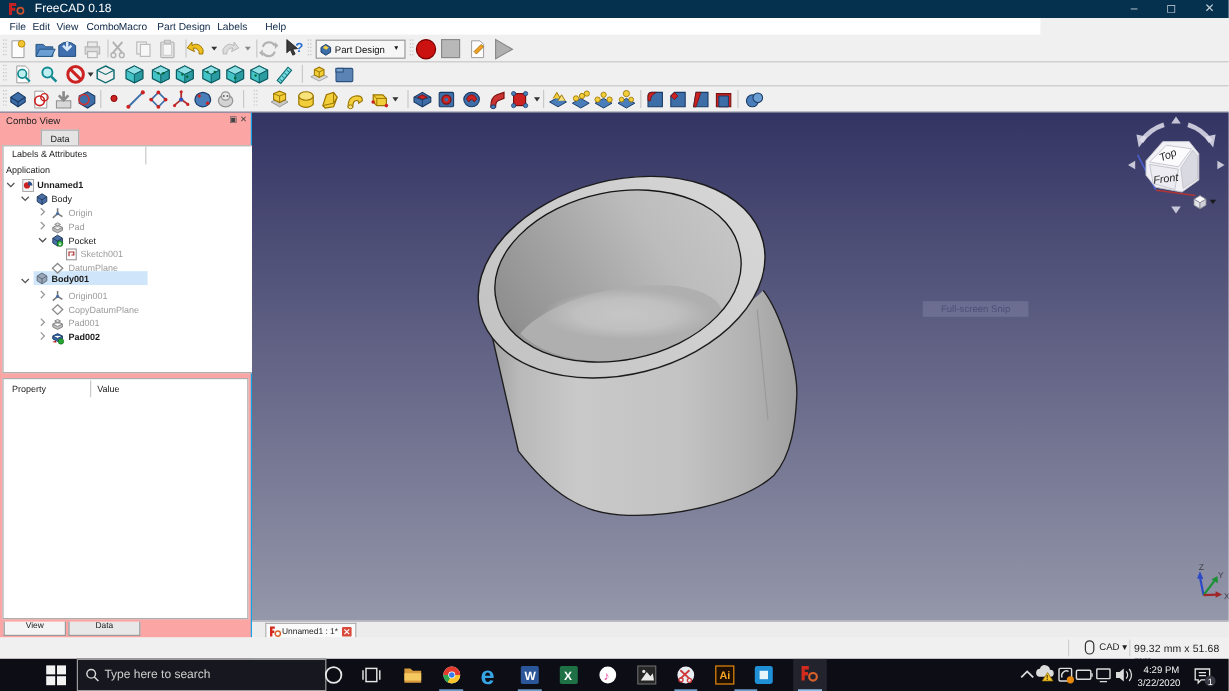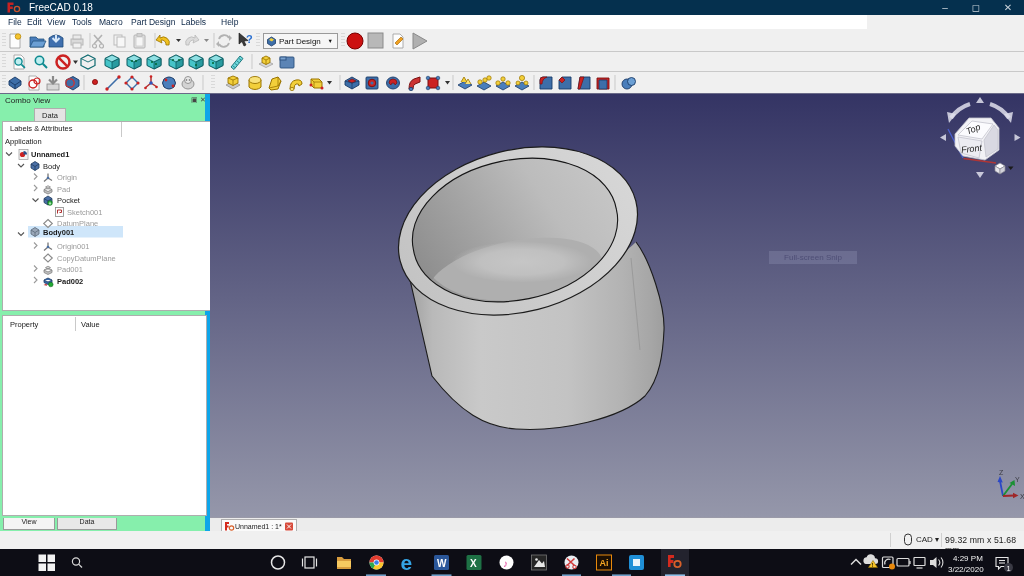--- a/index.html
+++ b/index.html
@@ -12,21 +12,21 @@
 .winbtn { top:0px; width:14px; height:15px; color:#c9d2da; font-size:10px; text-align:center; line-height:15px; }
 
 #menubar { left:0; top:15px; width:867px; height:14px; background:#ffffff; font-size:8.5px; color:#0d2747; }
 #menubar span { position:absolute; top:2px; }
 
 #toolzone { left:0; top:29px; width:1024px; height:65px; background:#f0f0f0; border-bottom:1px solid #6a6a88; }
 .sep { position:absolute; width:1px; background:#c9c9c9; }
 
 #wbcombo { left:263px; top:33px; width:75px; height:16px; background:#f6f6f6; border:1px solid #9a9a9a; font-size:8px; color:#111; }
 
-#leftpanel { left:0; top:94px; width:210px; height:455px; background:#86efac; border-right:5px solid #0ea5e9; }
+#leftpanel { left:0; top:94px; width:210px; height:455px; background:#fca5a5; border-right:1px solid #0ea5e9; }
 #cvhead { left:0; top:0; width:209px; height:13px; font-size:8px; color:#222; }
 .tab1 { position:absolute; font-size:8px; color:#222; text-align:center; }
 #treebox { left:2px; top:27px; width:237px; height:190px; background:#fff; border:1px solid #aeaeae; overflow:hidden; }
 #propbox { left:2px; top:221px; width:205px; height:201px; background:#fff; border:1px solid #aeaeae; }
 .trw { position:absolute; left:0; width:205px; height:12px; font-size:7.5px; color:#1a1a1a; white-space:nowrap; }
 
 #viewport { left:210px; top:94px; width:814px; height:423px; background:linear-gradient(#343464, #9597aa); overflow:hidden; }
 
 #tabbar { left:210px; top:517px; width:814px; height:14px; background:#ececec; border-top:1px solid #9a9aa8; }
 #doctab { position:absolute; left:11px; top:1px; width:76px; height:13px; background:#fafafa; border:1px solid #b0b0b0; border-bottom:none; font-size:7px; color:#222; }
@@ -46,21 +46,21 @@
 </svg>
 <div class="abs" id="titletxt">FreeCAD 0.18</div>
 <div class="abs winbtn" style="left:938px;">–</div>
 <div class="abs winbtn" style="left:969px;">◻</div>
 <div class="abs winbtn" style="left:1001px;">✕</div>
 
 <div class="abs" id="menubar">
   <span style="left:8px">File</span>
     <span style="left:27px">Edit</span>
     <span style="left:47px">View</span>
-  <span style="left:72px">Tools</span>
+  <span style="left:72px">Combo</span>
     <span style="left:99px">Macro</span>
     <span style="left:131px">Part Design</span>
   <span style="left:181px">Labels</span>
     <span style="left:221px">Help</span>
 </div>
 
 <div class="abs" id="toolzone">
   <div class="sep" style="left:0;top:22px;width:1024px;height:1px"></div>
   <div class="sep" style="left:0;top:42px;width:1024px;height:1px"></div>
   <svg width="1024" height="65" viewBox="0 0 1024 65" style="position:absolute;left:0;top:0">
@@ -622,20 +622,23 @@
   <div class="sep" style="left:890px;top:2px;width:1px;height:14px;background:#d0d0d0"></div>
   <svg width="10" height="13" viewBox="0 0 10 13" style="position:absolute;left:903px;top:2px">
       <rect x="1.5" y="1" width="7" height="11" rx="3.5" fill="none" stroke="#333" stroke-width="1"></rect>
     </svg>
     <span style="position:absolute;left:916px;top:4px;font-size:8px">CAD ▾</span>
   <span style="position:absolute;left:945px;top:3.5px;font-size:8.7px;letter-spacing:0.1px">99.32 mm x 51.68 mm</span>
   <div class="sep" style="left:941px;top:2px;width:1px;height:14px;background:#d0d0d0"></div>
 </div>
 
 <div class="abs" id="taskbar">
+  <div id="searchbox">
+      <span style="position:absolute;left:22px;top:7px">Type here to search</span>
+    </div>
   <svg width="1024" height="27" viewBox="0 0 1024 27" style="position:absolute;left:0;top:0">
     <rect x="661" y="0" width="28" height="27" fill="#23232e"></rect>
     <g fill="#f2f2f2">
       <rect x="38.5" y="5.5" width="7.5" height="7.5"></rect>
         <rect x="47.5" y="5.5" width="7.5" height="7.5"></rect>
       <rect x="38.5" y="14.5" width="7.5" height="7.5"></rect>
         <rect x="47.5" y="14.5" width="7.5" height="7.5"></rect>
     </g>
     <circle cx="76" cy="12.5" r="3.6" fill="none" stroke="#d8d8d8" stroke-width="1.2"></circle>
     <line x1="78.6" y1="15.1" x2="82" y2="18.5" stroke="#d8d8d8" stroke-width="1.2"></line>

